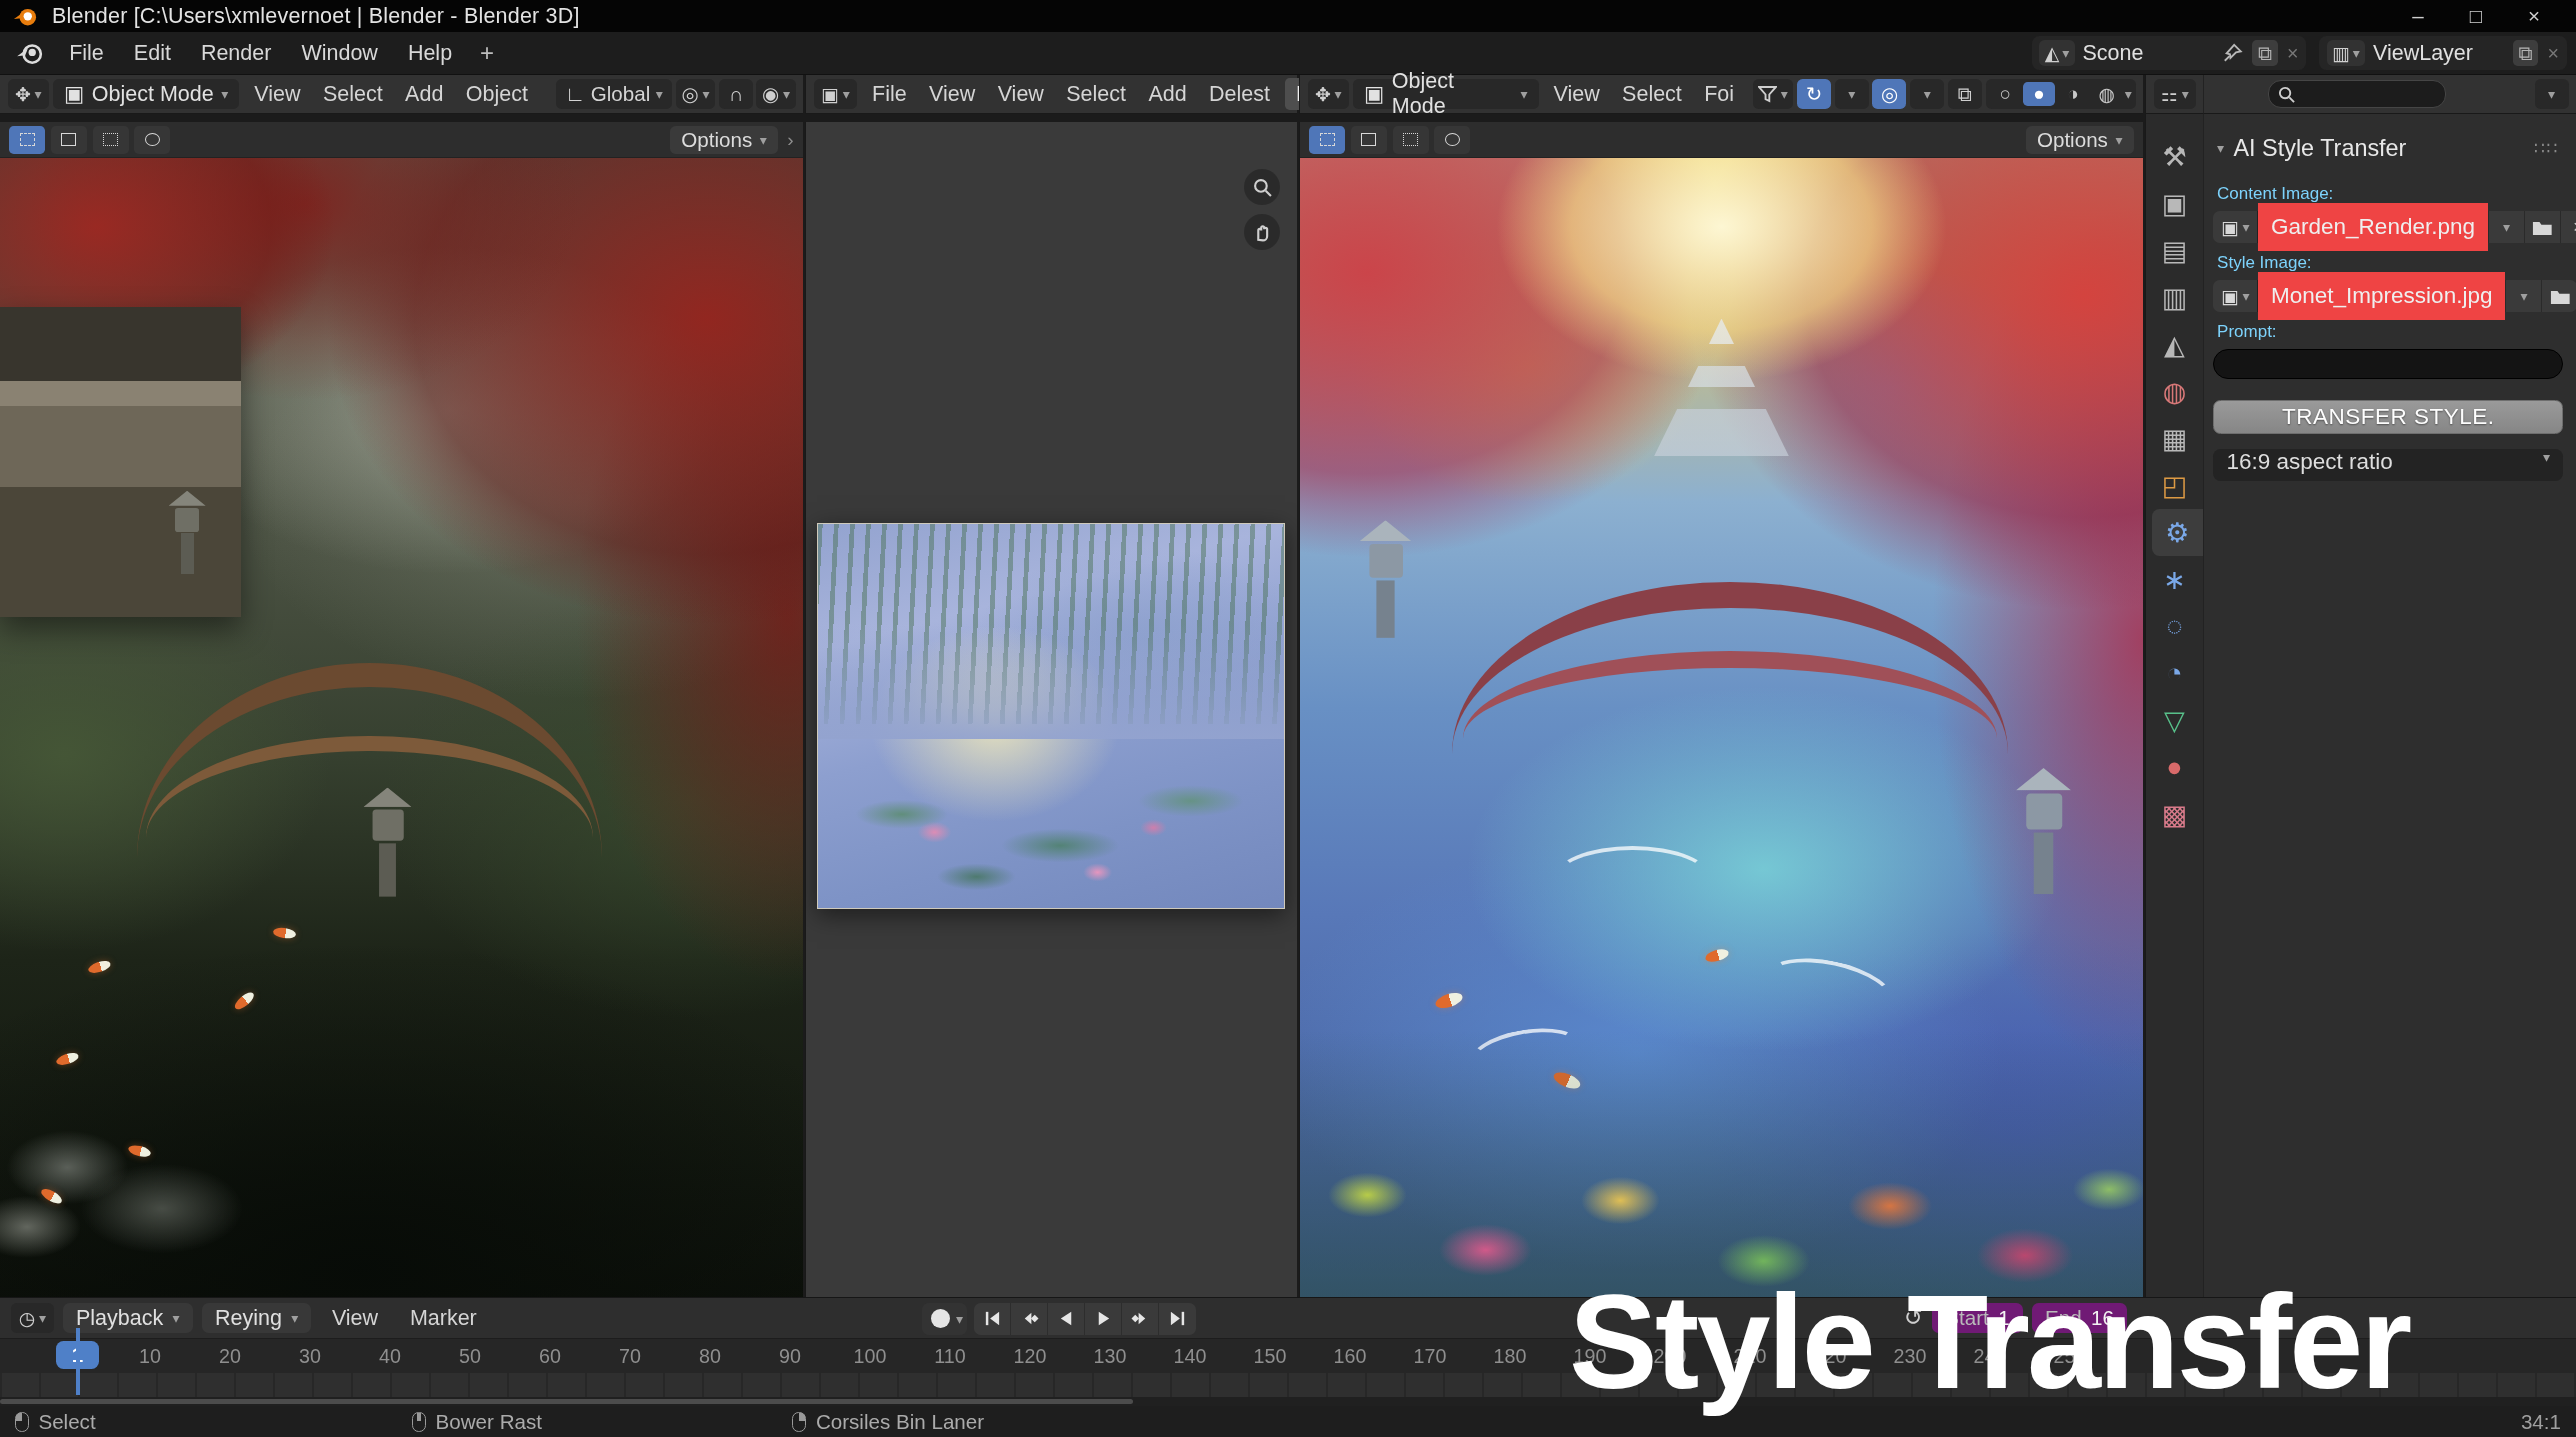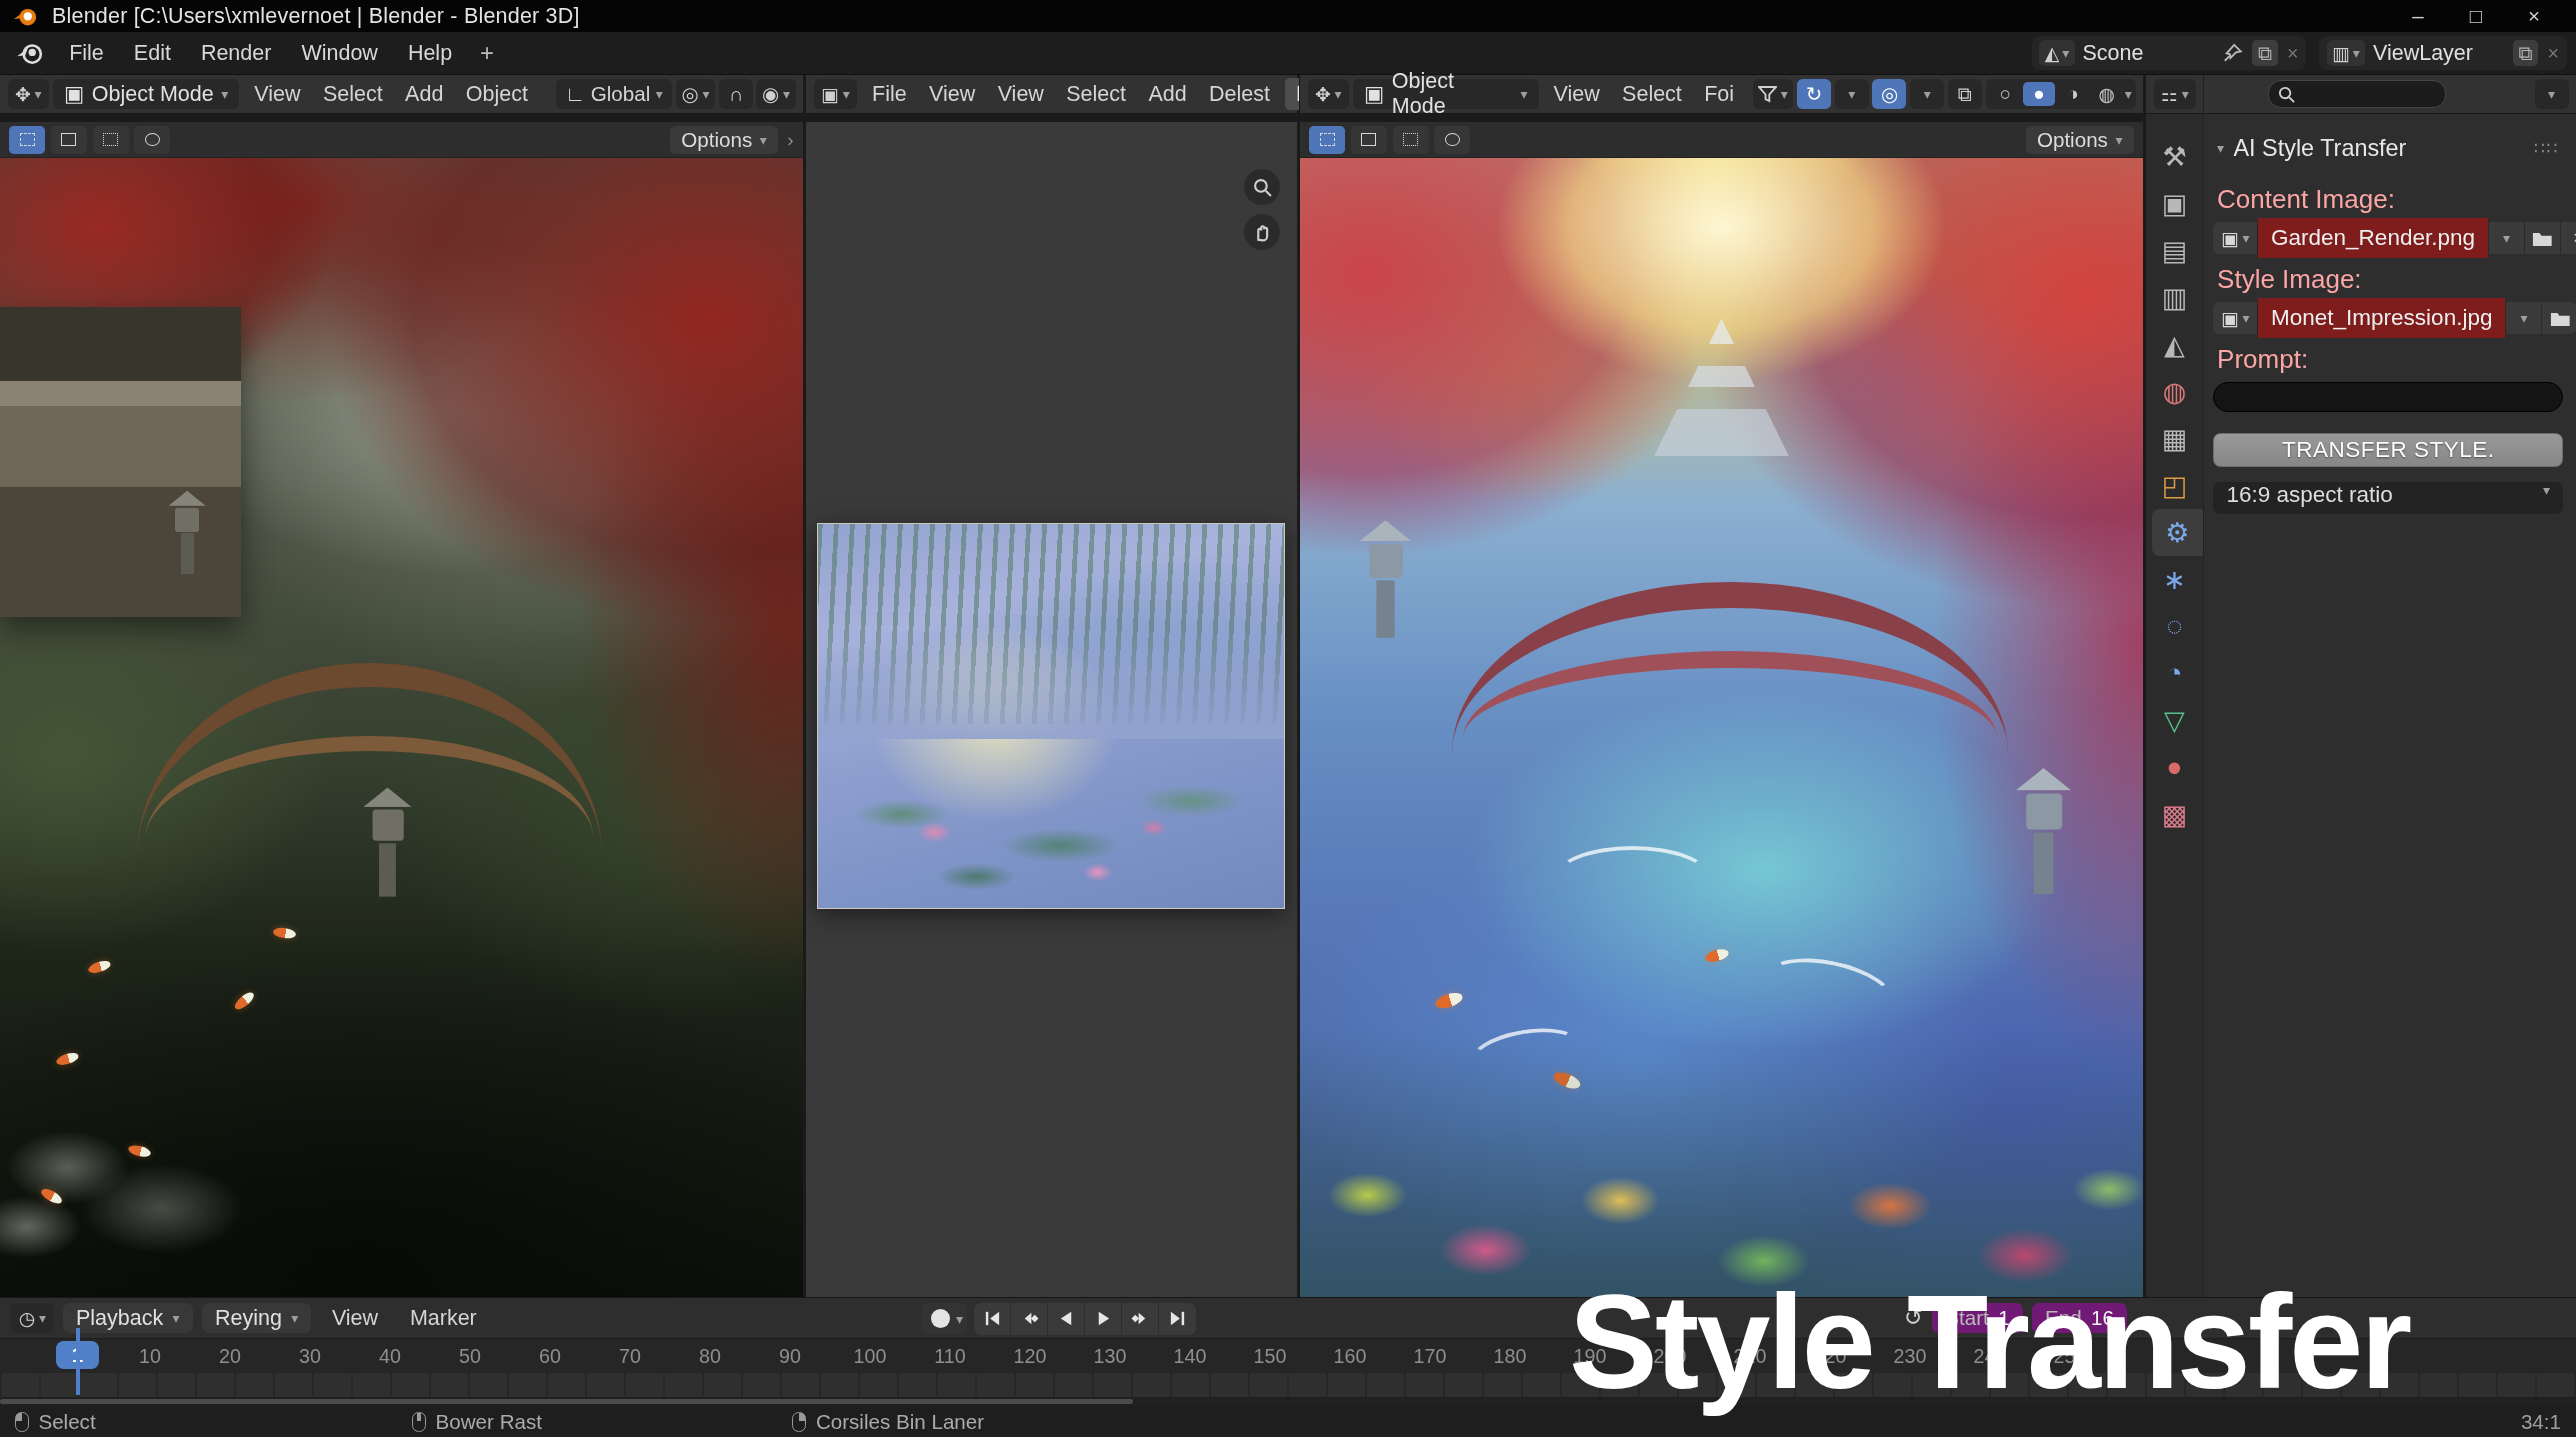--- a/index.html
+++ b/index.html
@@ -186,25 +186,25 @@
   .props-panel { position:absolute; left:2203px; top:114px; width:373px; height:1183px; background:#2e2e2e;
     padding:13px 13px 0 9.4px; border-left:0.9px solid #222; }
   .search-wrap { position:absolute; left:2203px; top:75px; width:373px; height:39px; background:#323232;
     display:flex; align-items:center; gap:7.5px; padding:0 7.5px; border-bottom:0.9px solid #191919; border-left:0.9px solid #222;}
   .search-box { display:flex; align-items:center; gap:7.5px; background:#1c1c1c; border:0.9px solid #454545;
     border-radius:13px; height:28px; width:178px; padding:0 9.4px; }
   .search-box input { background:transparent; border:none; outline:none; color:#ddd; width:122px; font-size:19px; }
   .search-spacer { flex:1; }
   .panel-head { display:flex; align-items:center; gap:9.4px; font-size:23.4px; color:#e8e8e8; padding:7.5px 3.7px 13px; }
   .grip { margin-left:auto; color:#8a8a8a; font-size:17px; letter-spacing:1.9px; }
-  .fld-label { font-size:26px; color:#fca5a5; padding:9.4px 3.7px 7.5px; }
+  .fld-label { font-size:17px; color:#7dd3fc; padding:9.4px 3.7px 7.5px; }
   .img-field { display:flex; align-items:center; height:32px; }
   .img-btn { display:flex; align-items:center; gap:3.7px; background:#3a3a3a; border-radius:6.6px 0 0 6.6px;
     height:32px; padding:0 7.5px; color:#d8d8d8; font-size:19px; border-right:0.9px solid #222; }
-  .img-name { flex:1; background:#7f1d1d; height:40px; display:flex; align-items:center; padding:0 13px;
+  .img-name { flex:1; background:#ef4444; height:48px; display:flex; align-items:center; padding:0 13px;
     font-size:22.5px; color:#efefef; }
   .img-tools { display:flex; align-items:center; background:#3a3a3a; border-radius:0 6.6px 6.6px 0; height:32px; }
   .img-tool { width:36px; height:32px; display:flex; align-items:center; justify-content:center;
     color:#d0d0d0; font-size:19px; border-left:0.9px solid #2a2a2a; }
   .prompt-input { width:100%; height:30px; background:#141414; border:0.9px solid #000; border-radius:15px;
     color:#ddd; font-size:20.6px; padding:0 13px; outline:none; }
   .transfer-btn { margin-top:20.6px; width:100%; height:34px; background:linear-gradient(180deg,#9a9a9a,#868686);
     border:0.9px solid #6e6e6e; border-radius:7.5px; color:#fdfdfd; font-size:22.5px; letter-spacing:0.5px;
     text-shadow:0 0.9px 1.9px rgba(0,0,0,.45); display:flex; align-items:center; justify-content:center; }
   .aspect-dd { margin-top:15px; width:100%; height:32px; background:#232323; border-radius:7.5px;

